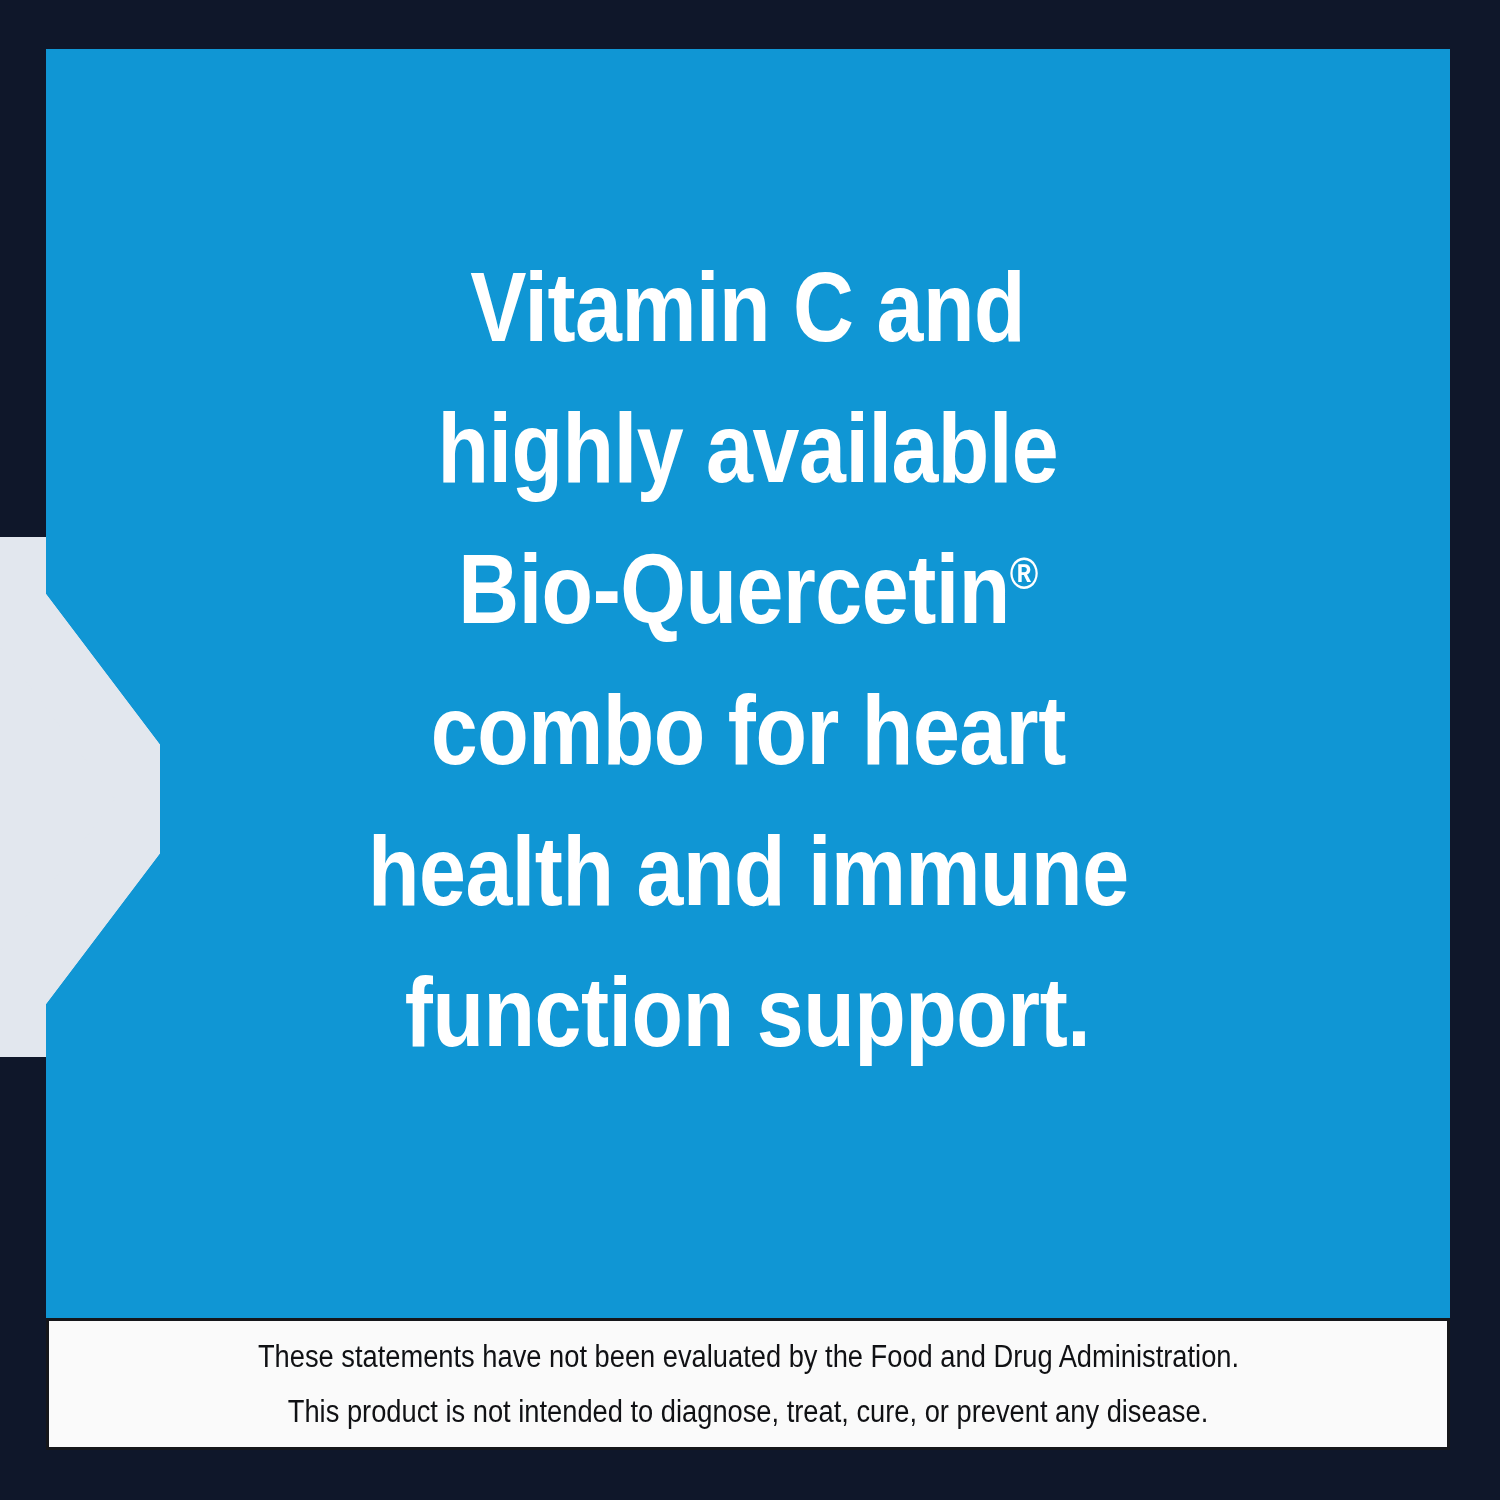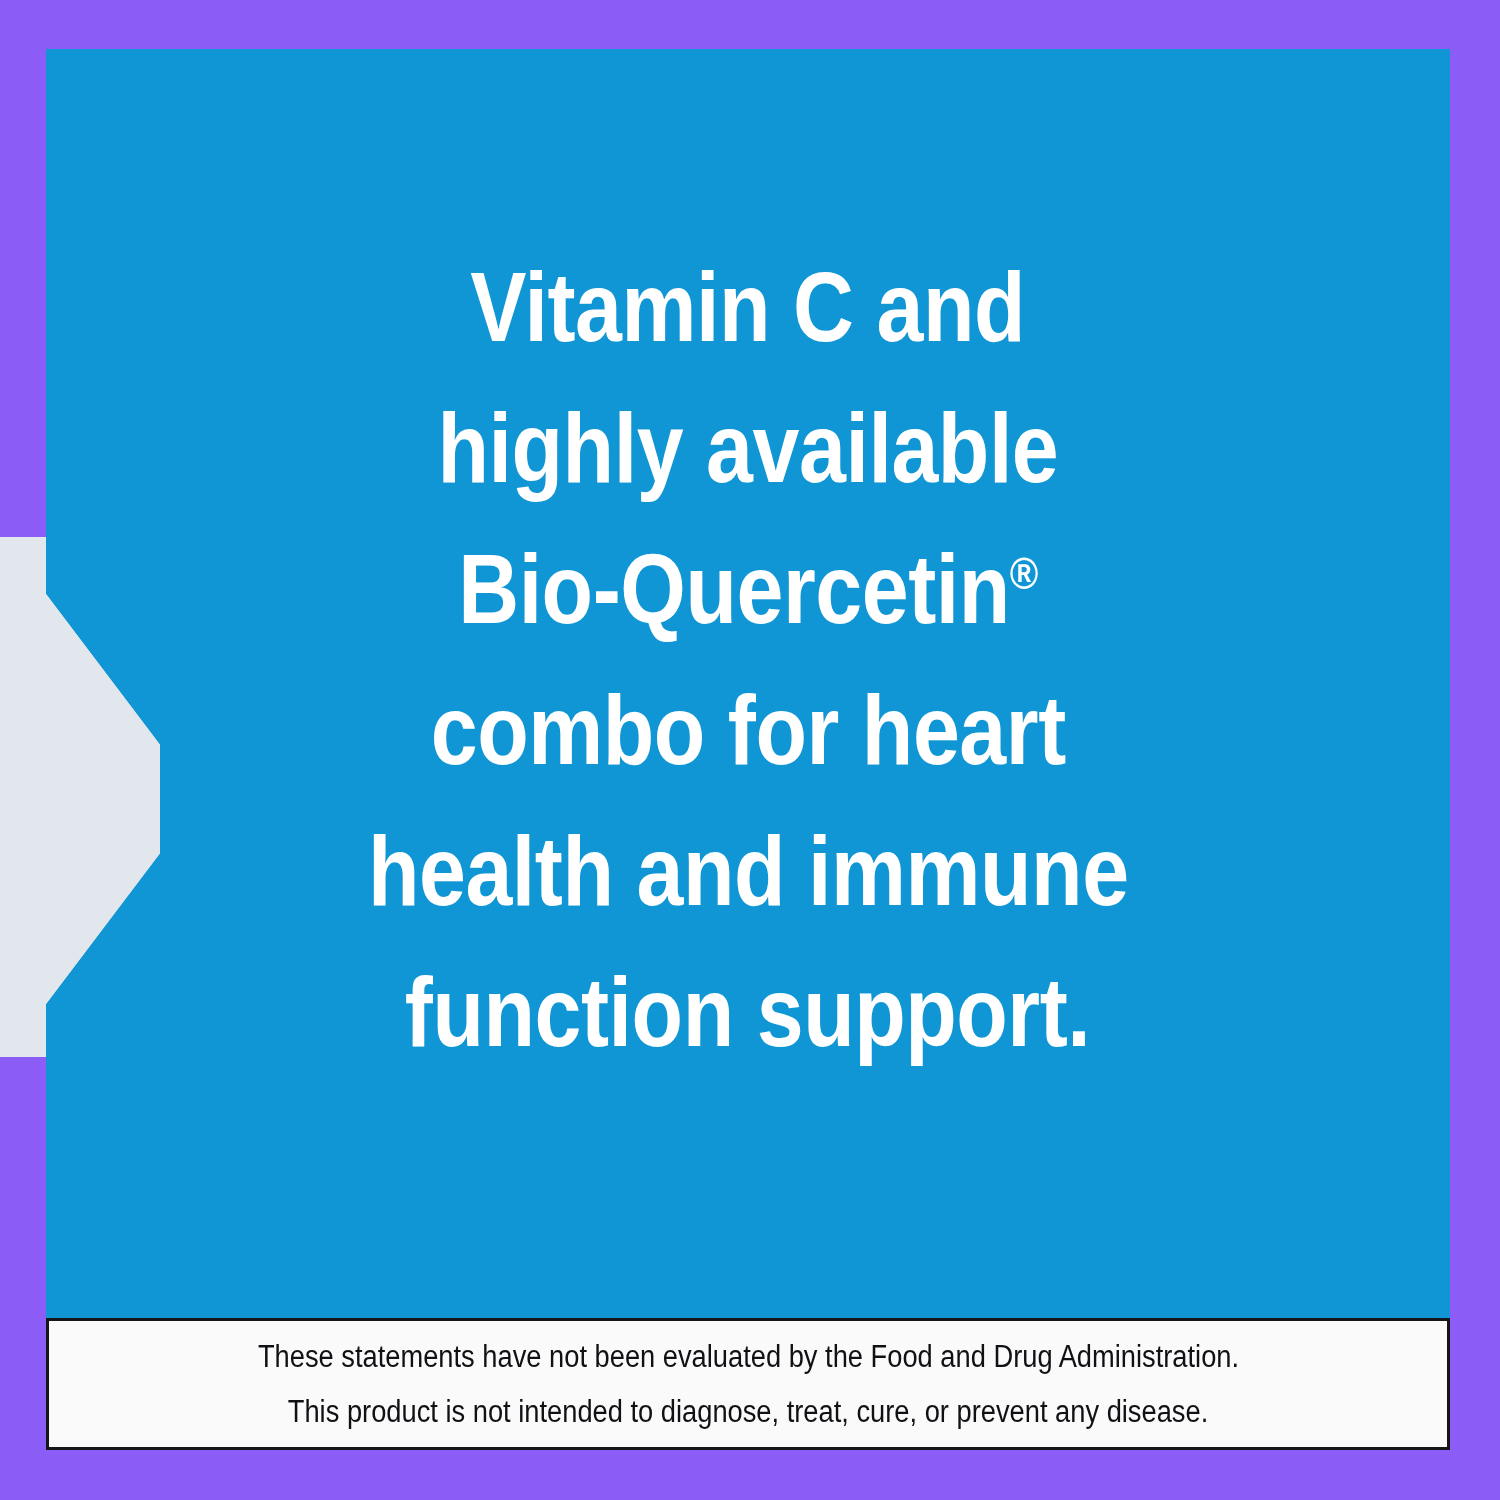--- a/index.html
+++ b/index.html
@@ -11,21 +11,21 @@
     height: 1500px;
     background: #e2e7ee;
     font-family: "Liberation Sans", sans-serif;
     overflow: hidden;
   }
 
   #stage {
     position: relative;
     width: 1500px;
     height: 1500px;
-    background: #8b5cf6;
+    background: #0f172a;
   }
 
   
   #hero-panel {
     position: absolute;
     left: 46px;
     top: 49px;
     width: 1404px;
     height: 1270px;
     background: #1096d4;

